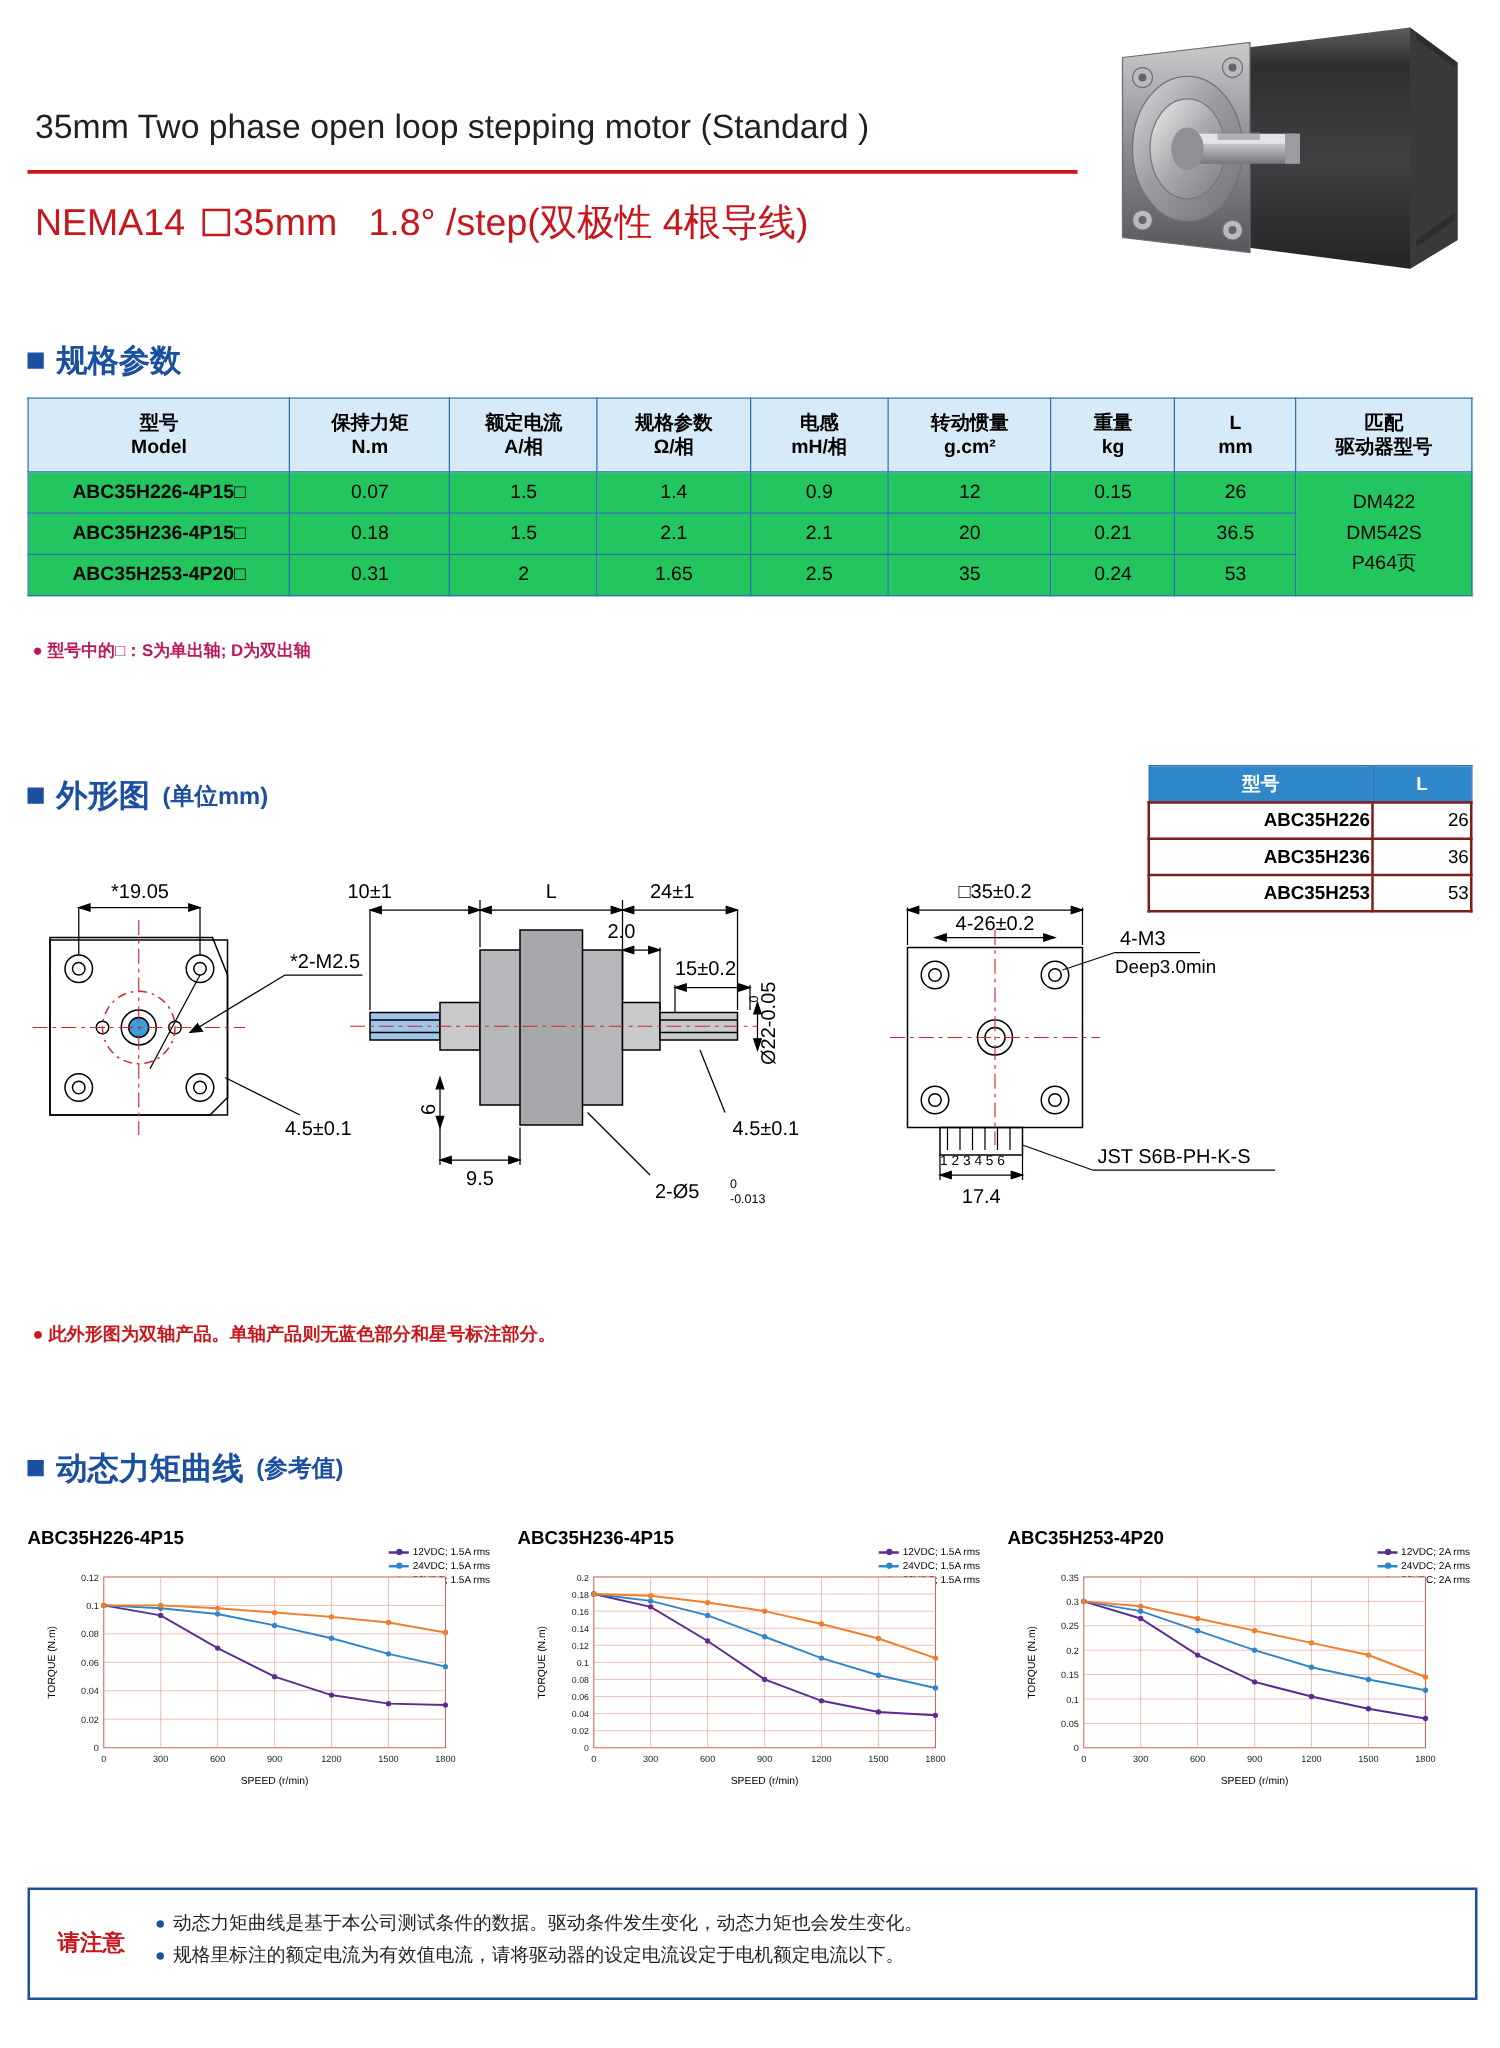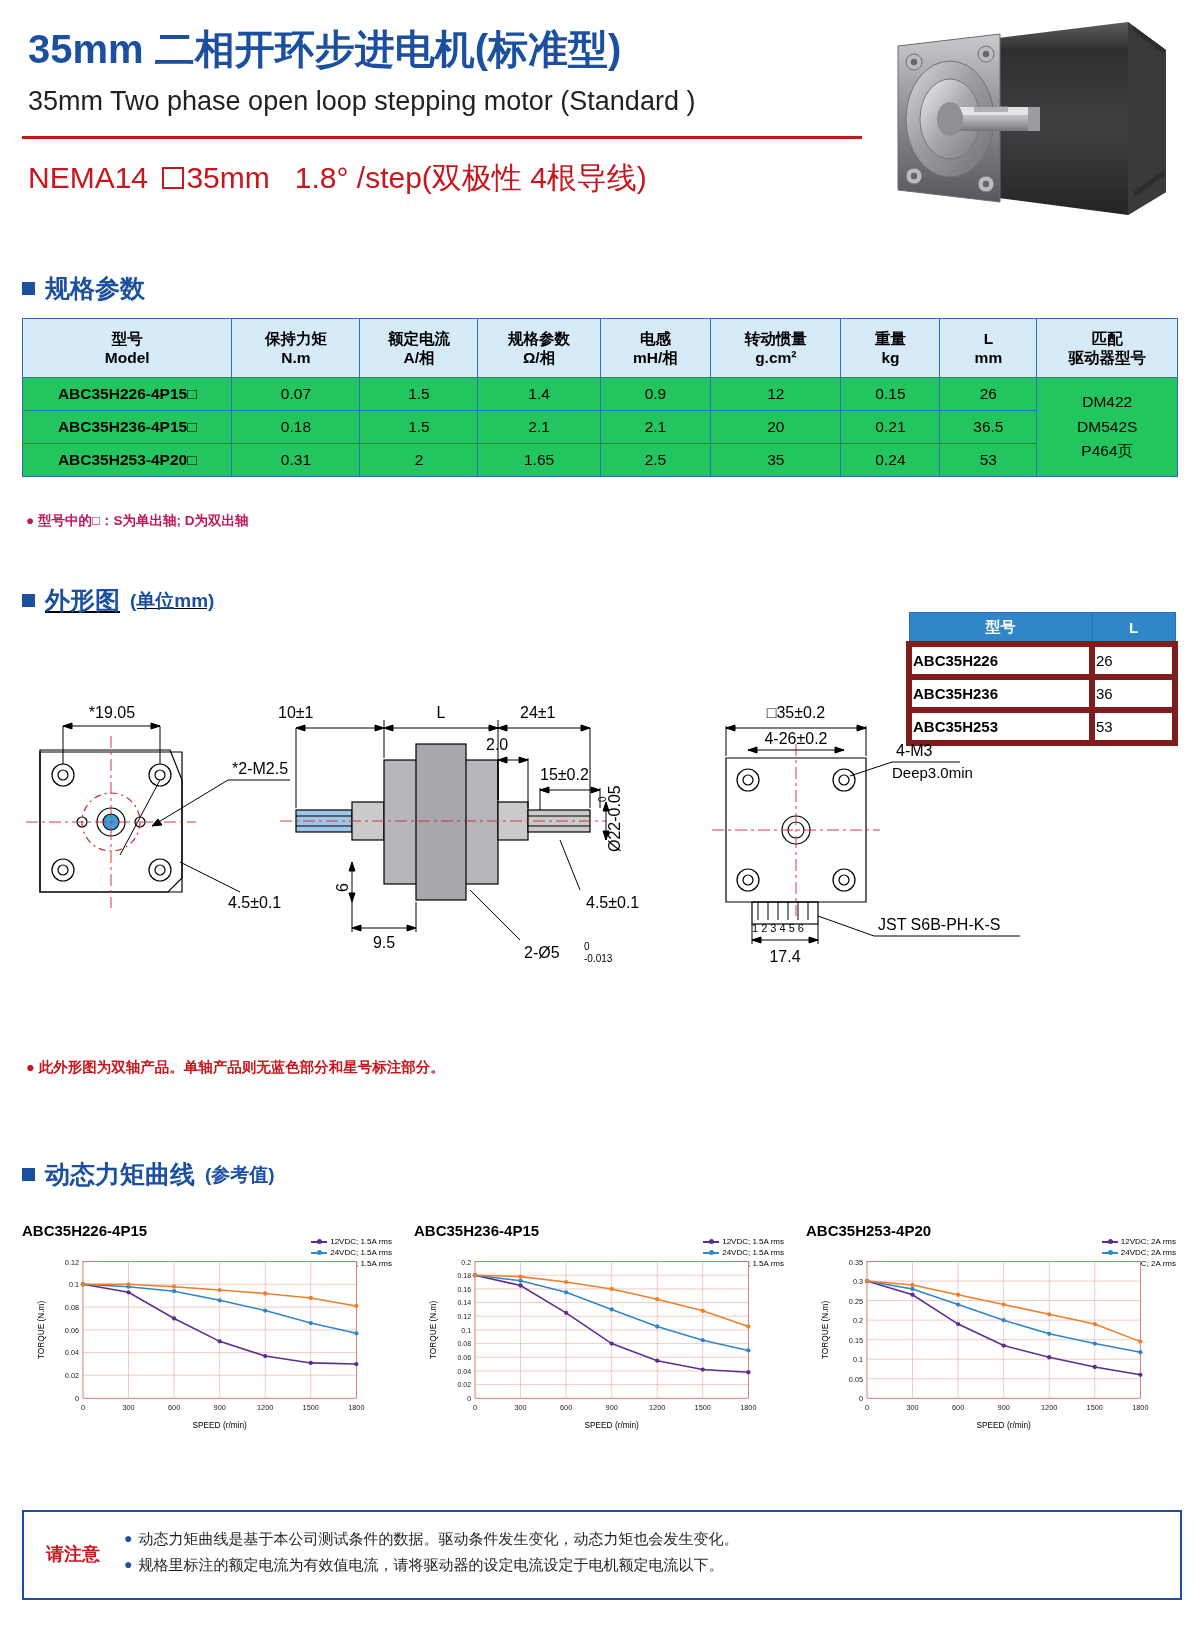--- a/index.html
+++ b/index.html
@@ -57,28 +57,28 @@
     background:#d7eaf7;font-weight:bold;height:56px;line-height:1.25;font-size:15.5px;
   }
   table.spec tbody td{height:30px;background:#22c55e;font-size:15.5px;margin-left:20px;}
   table.spec tbody td.model{font-weight:bold;text-align:center;}
   td.driver{font-size:17px;line-height:1.6;vertical-align:middle;}
   .note{
     position:absolute;left:26px;top:512px;font-size:13.5px;color:#be185d;font-weight:bold;
   }
 
   
-  .dim-sec{position:absolute;left:22px;top:584px;text-decoration:underline;}
+  .dim-sec{position:absolute;left:22px;top:620px;}
   .ltable{position:absolute;right:22px;top:612px;}
   table.ltab{border-collapse:collapse;font-size:15px;}
   table.ltab th{
     background:#2f86c8;color:#fff;border:1px solid #2f6fb5;font-weight:bold;
     height:26px;
   }
-  table.ltab td{border:6px solid #7f1d1d;height:25px;text-align:left;font-size:15px;}
+  table.ltab td{border:2px solid #7f1d1d;height:25px;text-align:right;font-size:15px;}
   table.ltab td.m{width:175px;font-weight:bold;}
   table.ltab td.v{width:75px;}
   table.ltab th.m{width:175px;}
   table.ltab th.v{width:75px;}
 
   
   .draw{position:absolute;left:0px;top:640px;width:1200px;height:390px;}
   .note2{position:absolute;left:26px;top:1058px;font-size:14.5px;color:#c8161d;font-weight:bold;}
 
   
@@ -100,21 +100,20 @@
   .fnote{position:absolute;left:100px;top:14px;font-size:15px;line-height:26px;color:#231f20;}
   .fnote div{display:flex;gap:6px;align-items:flex-start;}
   .fnote .dot{color:#1b4fa0;font-size:14px;line-height:24px;}
 </style>
 </head>
 <body>
 
 <div class="page">
 
   <div class="header">
-    <div class="title-cn">35mm 二相开环步进电机(标准型)</div>
     <div class="title-en">35mm Two phase open loop stepping motor (Standard )</div>
     <div class="redrule"></div>
     <div class="title-nema">
       <span>NEMA14</span>
       <span class="sq-red"></span><span>35mm</span>
       &nbsp;&nbsp;<span>1.8° /step(双极性 4根导线)</span>
     </div>
 
     <svg class="motor" viewBox="0 0 300 215">
       <defs>

